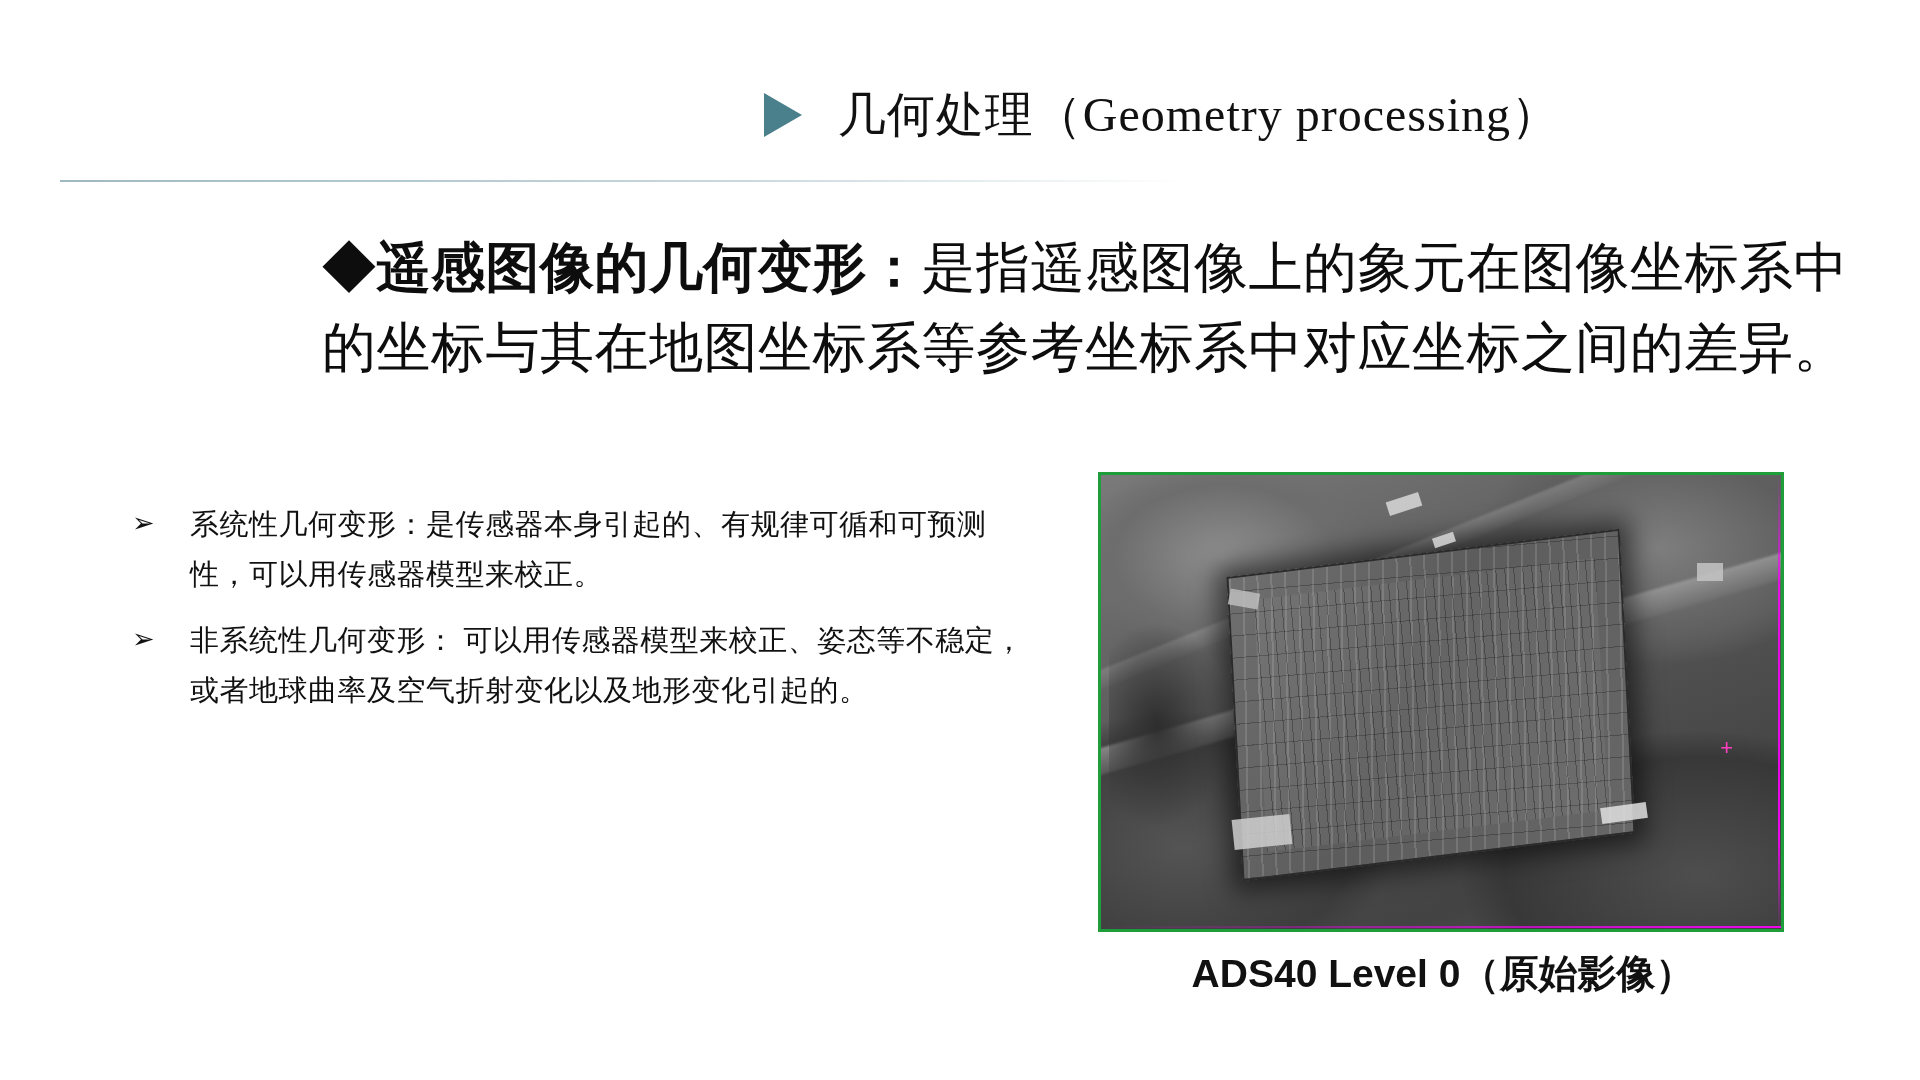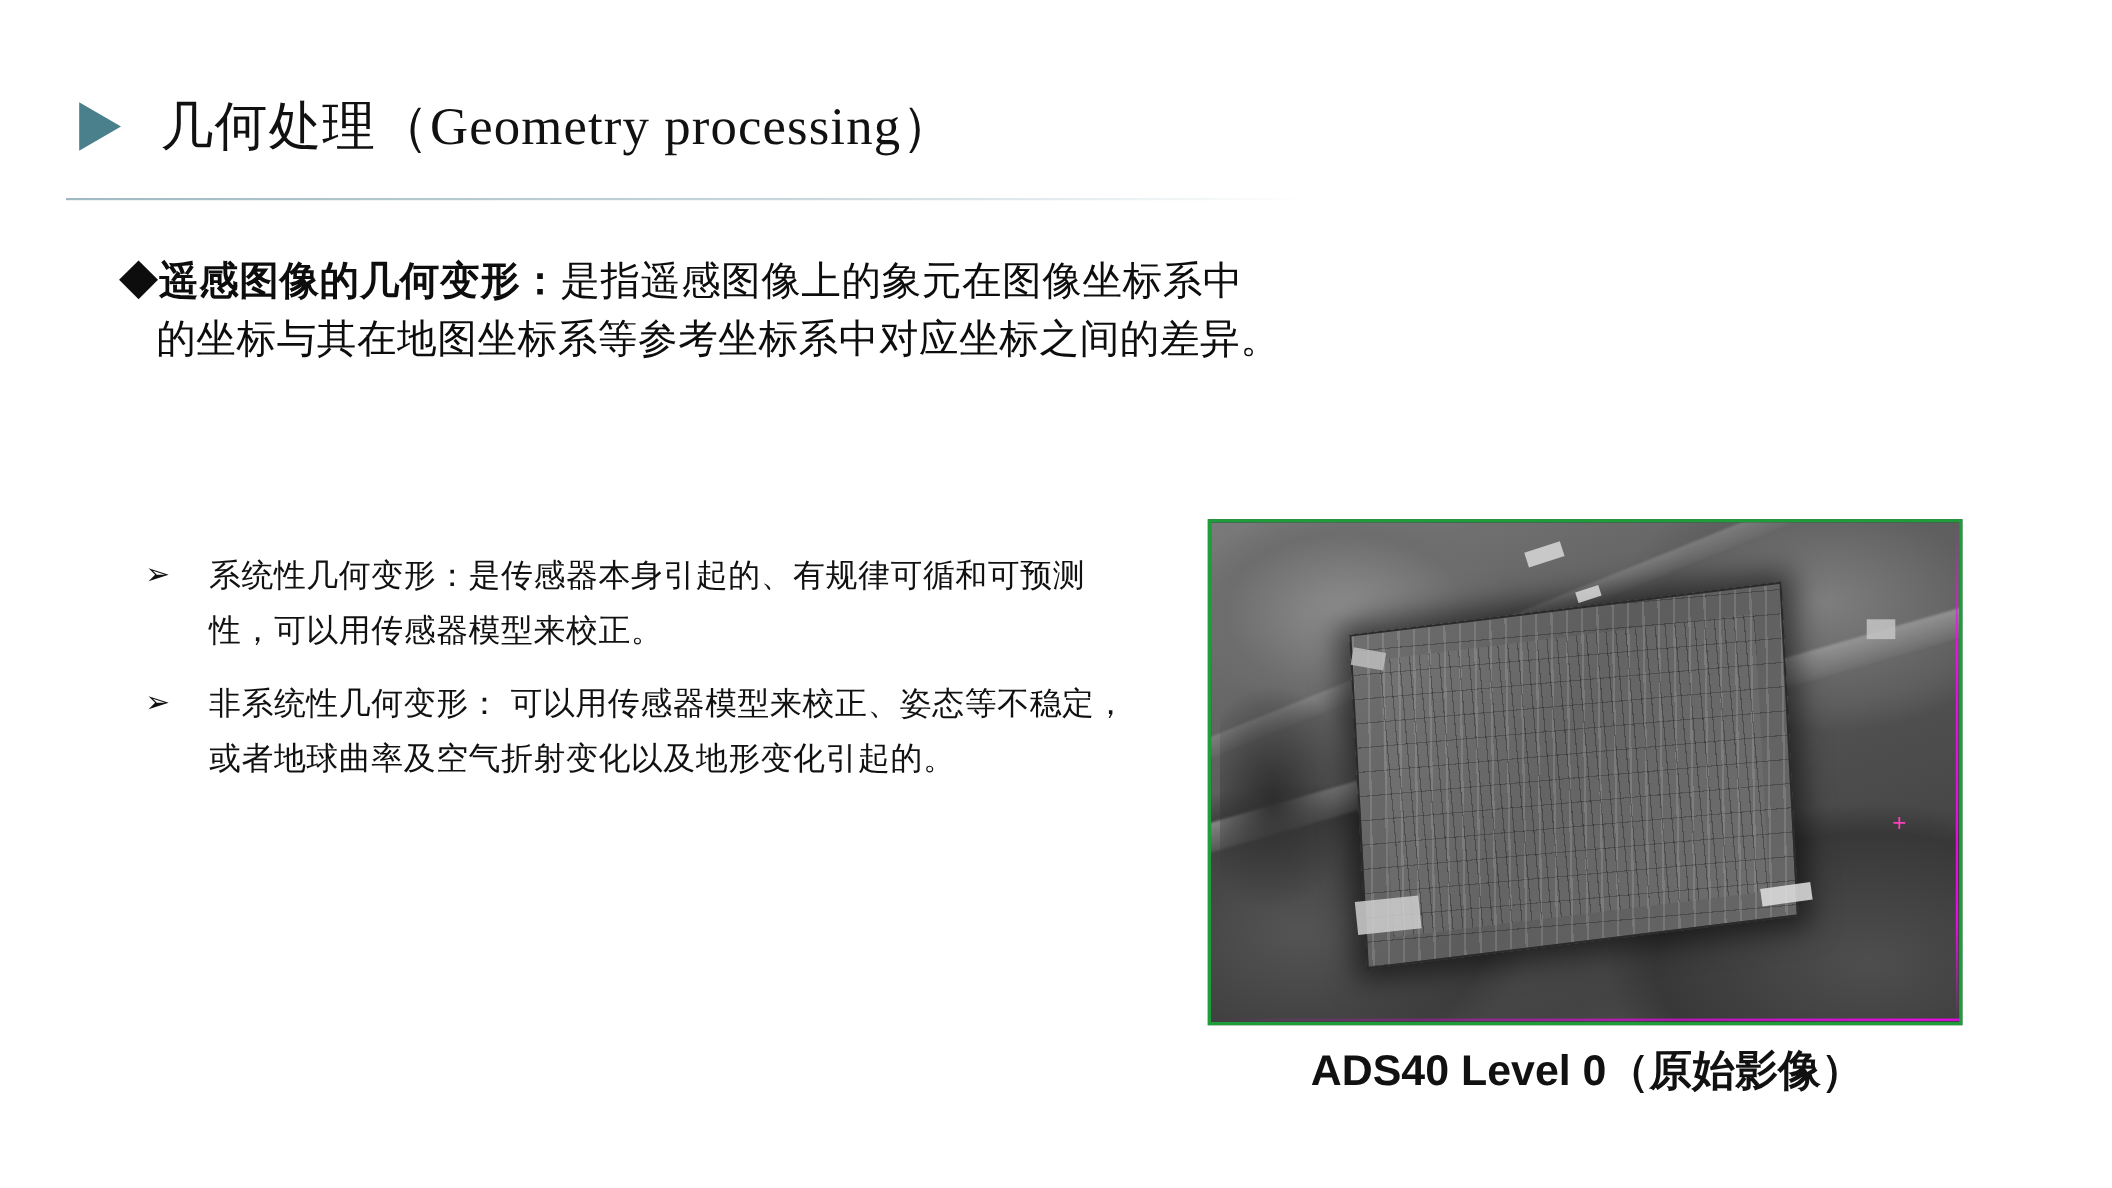--- a/index.html
+++ b/index.html
@@ -18,20 +18,21 @@
 
   
   .slide-title-row {
     position: absolute;
     left: 60px;
     top: 70px;
     width: 1500px;
     height: 90px;
     display: flex;
     align-items: center;
+    justify-content: flex-end;
   }
   .title-marker {
     width: 0;
     height: 0;
     border-top: 22px solid transparent;
     border-bottom: 22px solid transparent;
     border-left: 38px solid #4a7f8c;
     margin-left: 12px;
     margin-right: 36px;
     flex: 0 0 auto;
@@ -51,24 +52,25 @@
     height: 2px;
     background: linear-gradient(to right, #9fb9c2 0%, #c9d8dd 60%, #ffffff 100%);
   }
 
   
   .statement {
     position: absolute;
     left: 108px;
     top: 228px;
     width: 1740px;
-    font-size: 36px;
+    font-size: 54px;
     line-height: 1.48;
     color: #0d0d0d;
     letter-spacing: 0.5px;
+    text-align: right;
   }
   .statement .lead {
     font-weight: bold;
   }
   .statement .line2 {
     display: block;
     margin-left: 34px;
   }
 
   
@@ -87,21 +89,21 @@
     flex: 0 0 auto;
     width: 58px;
     font-family: "DejaVu Sans", sans-serif;
     font-size: 27px;
     line-height: 1.72;
     color: #111;
     text-align: left;
     padding-left: 4px;
   }
   .bullet-text {
-    font-family: Liberation Sans, sans-serif;
+    font-family: Liberation Serif, serif;
     font-size: 29px;
     line-height: 1.72;
     color: #111;
     letter-spacing: 0.5px;
   }
 
   
   .figure {
     position: absolute;
     left: 1098px;

